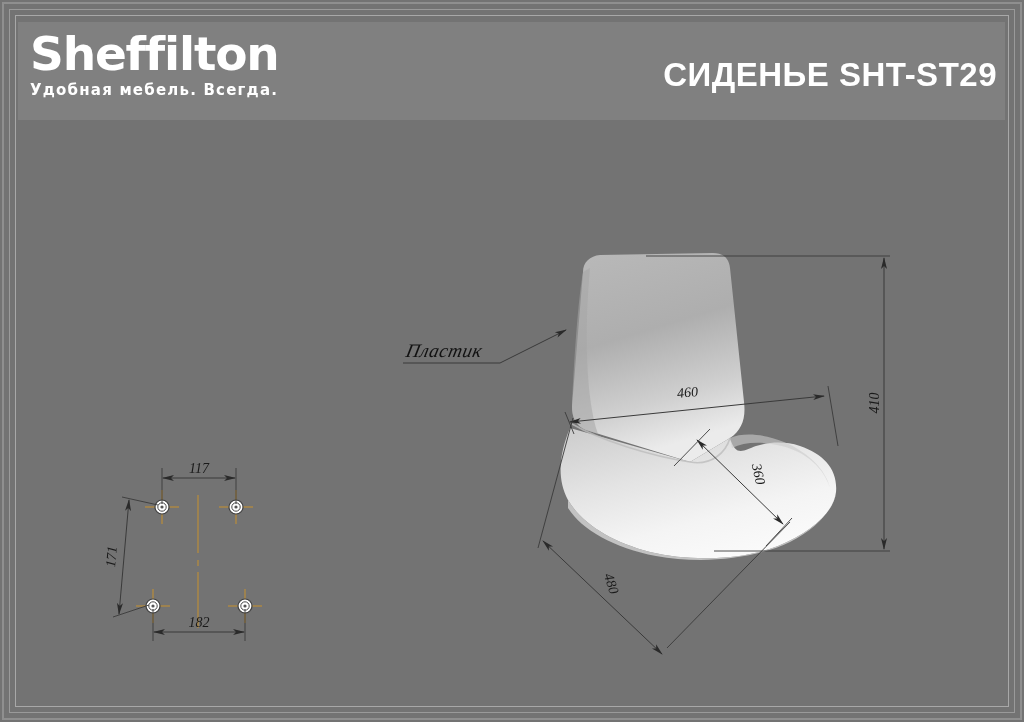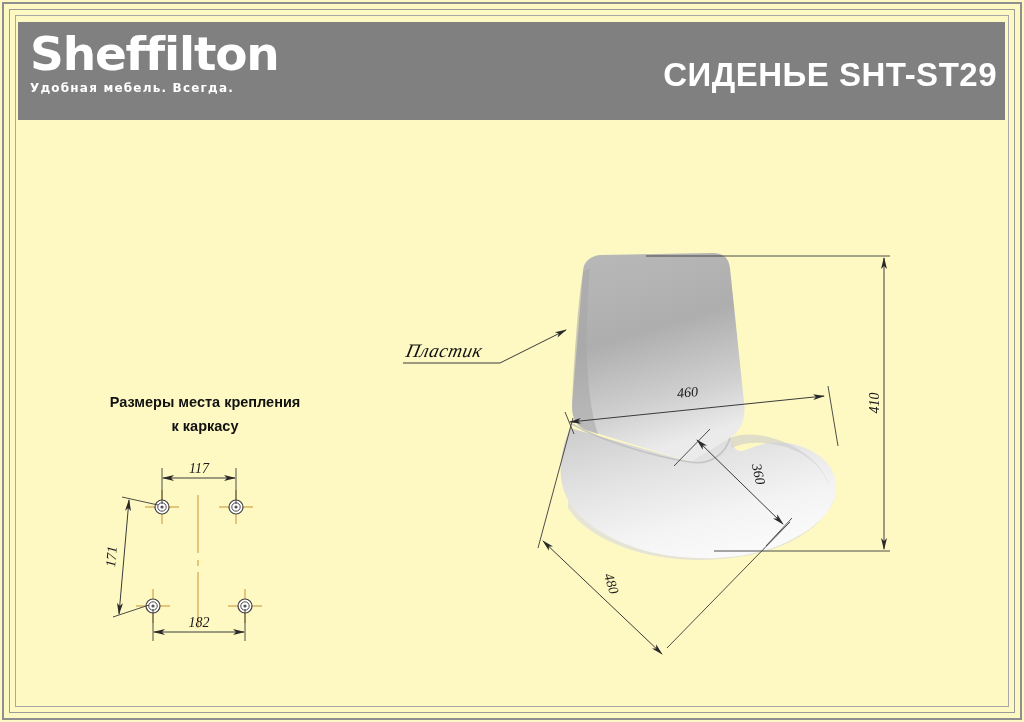--- a/index.html
+++ b/index.html
@@ -5,21 +5,21 @@
   html,body{margin:0;padding:0;}
   body{
     width:1024px;height:722px;
     background:#ffffff;
     font-family:"Liberation Sans", sans-serif;
     overflow:hidden;
   }
   .page{
     position:relative;
     width:1024px;height:722px;
-    background:#fef9c3;
+    background:#737373;
     box-sizing:border-box;
   }
   
   .frame-outer{
     position:absolute;
     left:2px;top:2px;right:2px;bottom:2px;
     border:2px solid #8f8f8f;
     box-sizing:border-box;
   }
   .frame-mid{
@@ -52,21 +52,21 @@
     font-weight:bold;
     font-size:47px;
     line-height:52px;
     letter-spacing:-1.2px;
     color:#ffffff;
     white-space:nowrap;
   }
   .logo-tag{
     font-family:"DejaVu Sans", sans-serif;
     font-weight:bold;
-    font-size:12px;
+    font-size:15px;
     letter-spacing:1.2px;
     color:#ffffff;
     margin-top:1px;
     white-space:nowrap;
   }
   .header-title{
     position:absolute;
     right:8px;top:34px;
     font-family:"Liberation Sans", sans-serif;
     font-weight:bold;
@@ -122,24 +122,20 @@
   <div class="frame-inner"></div>
 
   <div class="header">
     <div class="logo-block">
       <div class="logo-word">Sheffilton</div>
       <div class="logo-tag">Удобная мебель. Всегда.</div>
     </div>
     <div class="header-title">СИДЕНЬЕ SHT-ST29</div>
   </div>
 
-  <div class="mount-caption">
-    <div>Размеры места крепления</div>
-    <div>к каркасу</div>
-  </div>
 
   <svg class="drawing-svg" viewBox="0 0 1024 722">
     <defs>
       <marker id="arrowR" markerWidth="12" markerHeight="8" refX="11" refY="4" orient="auto" markerUnits="userSpaceOnUse">
         <path d="M0,1 L12,4 L0,7 L3,4 Z" fill="#2a2a2a"></path>
       </marker>
       <marker id="arrowL" markerWidth="12" markerHeight="8" refX="1" refY="4" orient="auto" markerUnits="userSpaceOnUse">
         <path d="M12,1 L0,4 L12,7 L9,4 Z" fill="#2a2a2a"></path>
       </marker>
 

